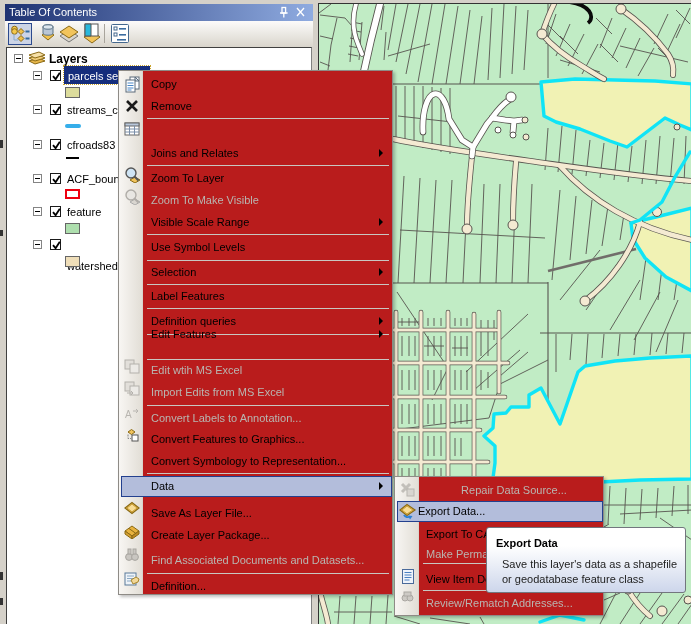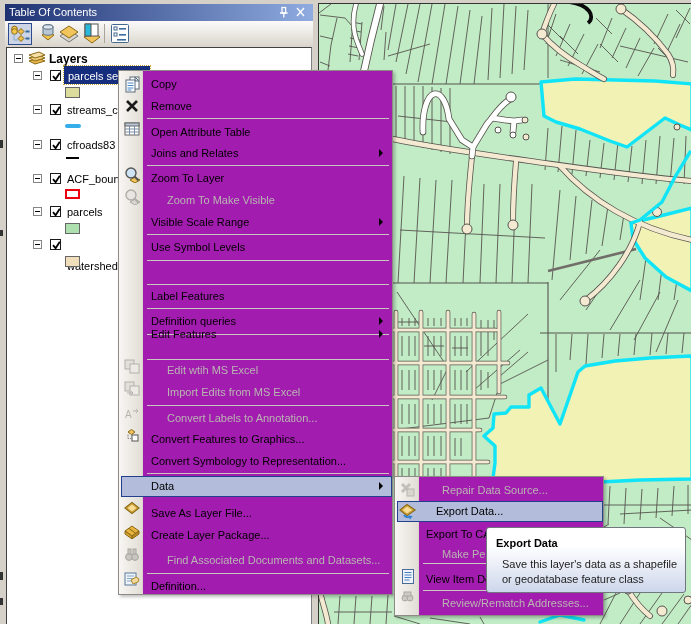--- a/index.html
+++ b/index.html
@@ -14,25 +14,25 @@
   background:linear-gradient(#fcfbfa,#d9d5cc);}
 #treewrap{left:6px;top:47px;width:306px;height:580px;background:#fff;
   border:1px solid;border-color:#404040 #808080 #808080 #404040;}
 .twText{position:absolute;white-space:nowrap;}
 .expander{position:absolute;width:9px;height:9px;border:1px solid #848484;background:#fff;}
 .expander:before{content:"";position:absolute;left:1px;top:3px;width:5px;height:1px;background:#000;}
 .cbx{position:absolute;width:11px;height:11px;border:1px solid #1a1a1a;background:#fff;}
 .cbx svg{position:absolute;left:0;top:0;}
 .swatch{position:absolute;width:15px;height:11px;border:1px solid #666;}
 
-.menu{background:#a21caf;border:1px solid #8e8b86;box-shadow:2px 2px 3px rgba(0,0,0,.25);}
+.menu{background:#b91c1c;border:1px solid #8e8b86;box-shadow:2px 2px 3px rgba(0,0,0,.25);}
 .menu .gutter{position:absolute;left:0;top:0;bottom:0;width:24px;
   background:linear-gradient(to right,#f8f6f3,#e2ded6);border-right:1px solid #d9d5cd;}
 .mi{position:absolute;left:1px;right:1px;height:22px;line-height:22px;padding-left:31px;white-space:nowrap;}
-.mi.dis{color:#b9b6b1;margin-left:16px;}
+.mi.dis{color:#b9b6b1;}
 .sep{position:absolute;left:28px;right:3px;height:1px;background:#c9c6c1;}
 .arrow{position:absolute;width:0;height:0;border-left:4px solid #000;border-top:4px solid transparent;border-bottom:4px solid transparent;}
 .hl{position:absolute;background:#b3bddb;border:1px solid #23408e;}
 .gi{position:absolute;}
 
 #tooltip{left:486px;top:527px;width:200px;height:66px;border:1px solid #72767e;border-radius:3px;
   background:linear-gradient(#ffffff 28%,#cdd6eb);z-index:60;}
 </style>
 </head>
 <body>
@@ -277,21 +277,21 @@
     </div>
 <div class="twText" style="left:67px;top:173px;">ACF_boun</div>
 <div class="abs" style="left:65px;top:189px;width:15px;height:10px;border:2.5px solid #ee0010;background:#fff;"></div>
 
 <div class="expander" style="left:33px;top:207px;"></div>
 <div class="cbx" style="left:50px;top:206px;">
       <svg width="11" height="11" viewBox="0 0 11 11">
         <path d="M2,5.2 l2.6,3 4.2,-6.4" stroke="#000" stroke-width="1.8" fill="none"></path>
       </svg>
     </div>
-<div class="twText" style="left:67px;top:206px;">parcels</div>
+<div class="twText" style="left:67px;top:206px;">feature</div>
 <div class="swatch" style="left:65px;top:223px;background:#aedfae;"></div>
 
 <div class="expander" style="left:33px;top:240px;"></div>
 <div class="cbx" style="left:50px;top:239px;">
       <svg width="11" height="11" viewBox="0 0 11 11">
         <path d="M2,5.2 l2.6,3 4.2,-6.4" stroke="#000" stroke-width="1.8" fill="none"></path>
       </svg>
     </div>
 <div class="twText" style="left:67px;top:239px;margin-top:21px;">watershed</div>
 <div class="swatch" style="left:65px;top:256px;background:#efdeb9;"></div>
@@ -299,29 +299,29 @@
 <div class="abs" style="left:0;top:140px;width:3px;height:8px;background:#333;"></div>
 <div class="abs" style="left:0;top:230px;width:3px;height:6px;background:#333;"></div>
 <div class="abs" style="left:0;top:572px;width:3px;height:8px;background:#333;"></div>
 <div class="abs" style="left:0;top:598px;width:3px;height:7px;background:#333;"></div>
 
 <div class="abs menu" id="mainmenu" style="left:118px;top:70px;width:275px;height:525px;z-index:20;">
   <div class="gutter"></div>
   <div class="mi" style="top:2px;">Copy</div>
   <div class="mi" style="top:24px;">Remove</div>
   <div class="sep" style="top:47px;"></div>
-  <div class="mi" style="top:49.5px;">Open Attribute Table</div>
   <div class="mi" style="top:71px;">Joins and Relates<span class="arrow" style="right:8px;top:7px;"></span></div>
   <div class="sep" style="top:93.5px;"></div>
   <div class="mi" style="top:96px;">Zoom To Layer</div>
   <div class="mi dis" style="top:117.5px;">Zoom To Make Visible</div>
   <div class="mi" style="top:139.5px;">Visible Scale Range<span class="arrow" style="right:8px;top:7px;"></span></div>
   <div class="sep" style="top:162.5px;"></div>
   <div class="mi" style="top:165px;">Use Symbol Levels</div>
   <div class="sep" style="top:188.5px;"></div>
+  <div class="mi" style="top:189.5px;">Selection<span class="arrow" style="right:8px;top:7px;"></span></div>
   <div class="sep" style="top:212.5px;"></div>
   <div class="mi" style="top:214px;">Label Features</div>
   <div class="sep" style="top:237px;"></div>
   <div class="mi" style="top:239px;">Definition queries<span class="arrow" style="right:8px;top:7px;"></span></div>
   <div class="sep" style="top:263px;"></div>
   <div class="mi" style="top:252px;">Edit Features<span class="arrow" style="right:8px;top:7px;"></span></div>
   <div class="sep" style="top:287.5px;"></div>
   <div class="mi dis" style="top:288px;">Edit wtih MS Excel</div>
   <div class="mi dis" style="top:309.5px;">Import Edits from MS Excel</div>
   <div class="sep" style="top:334px;"></div>
@@ -399,23 +399,23 @@
   </svg>
   <svg class="gi" style="left:5px;top:500px" width="17" height="16" viewBox="0 0 17 16">
     <rect x="1" y="2" width="11" height="12" fill="#eef3f8" stroke="#5a7a9a"></rect>
     <path d="M3,5 h7 M3,7.5 h7 M3,10 h5" stroke="#8aa8c4"></path>
     <path d="M7,9 l5,-3 3,2 -1,3 -5,2z" fill="#f2d898" stroke="#a8862c"></path>
   </svg>
 </div>
 
 <div class="abs menu" id="submenu" style="left:394px;top:476px;width:210px;height:140px;z-index:40;">
   <div class="gutter"></div>
-  <div class="mi dis" style="top:1.5px;padding-left:30px;">Repair Data Source...</div>
+  <div class="mi dis" style="top:1.5px;padding-left:30px;text-align:center;">Repair Data Source...</div>
   <div class="hl" style="left:2px;top:23.5px;width:206px;height:21px;"></div>
-  <div class="mi" style="top:23px;padding-left:40px;">Export Data...</div>
+  <div class="mi" style="top:23px;padding-left:22px;">Export Data...</div>
   <div class="mi" style="top:45.5px;padding-left:30px;">Export To CAD...</div>
   <div class="mi dis" style="top:66px;padding-left:30px;">Make Permanent...</div>
   <div class="sep" style="top:86px;"></div>
   <div class="mi" style="top:91px;padding-left:30px;">View Item Description...</div>
   <div class="sep" style="top:113px;"></div>
   <div class="mi dis" style="top:115px;padding-left:30px;">Review/Rematch Addresses...</div>
   <svg class="gi" style="left:4px;top:4px" width="17" height="17" viewBox="0 0 17 17">
     <path d="M3,3 l8,8 M11,3 l-8,8" stroke="#c2bfba" stroke-width="3"></path>
     <rect x="8" y="8" width="7" height="7" fill="#d8d5d0" stroke="#b8b5b0"></rect>
   </svg>

